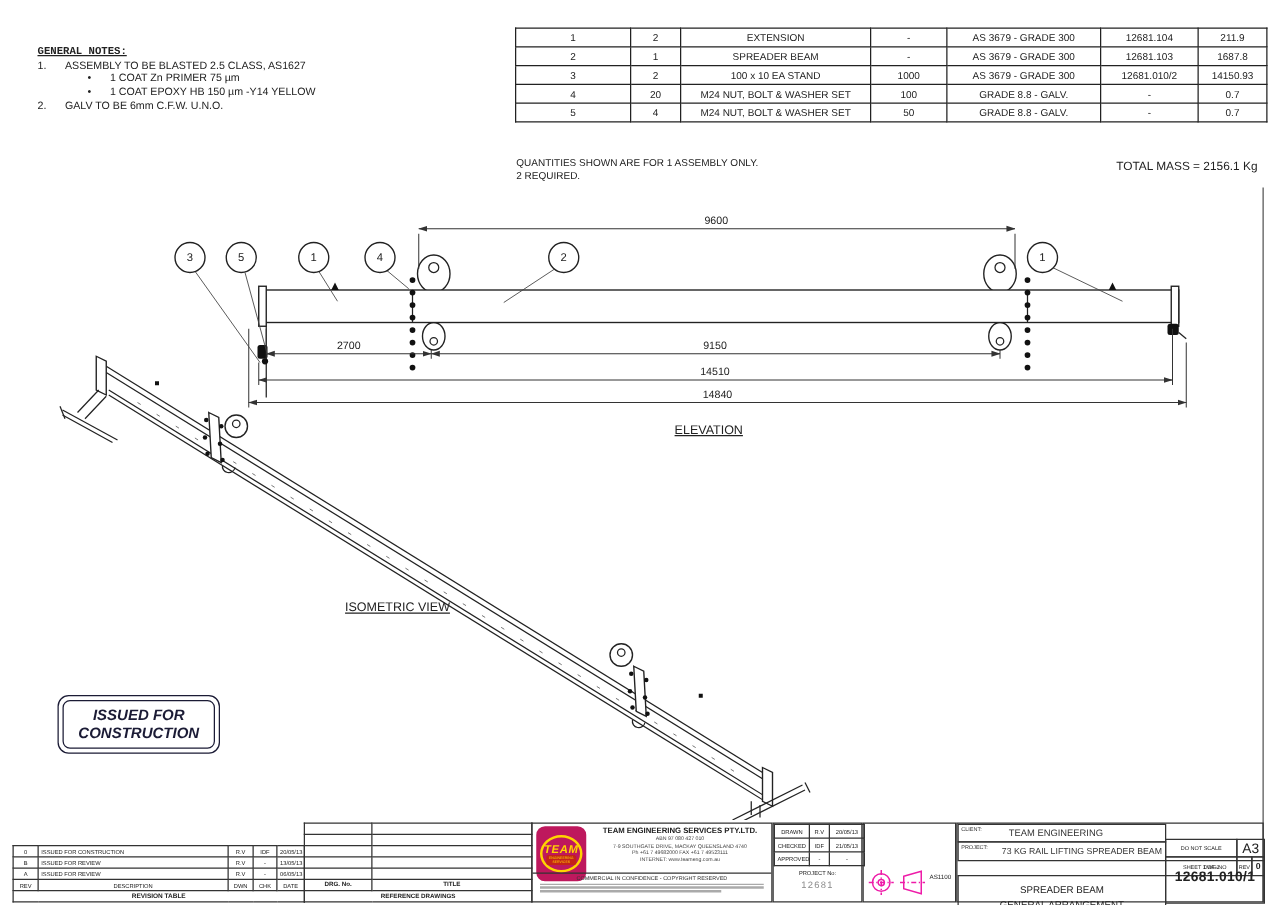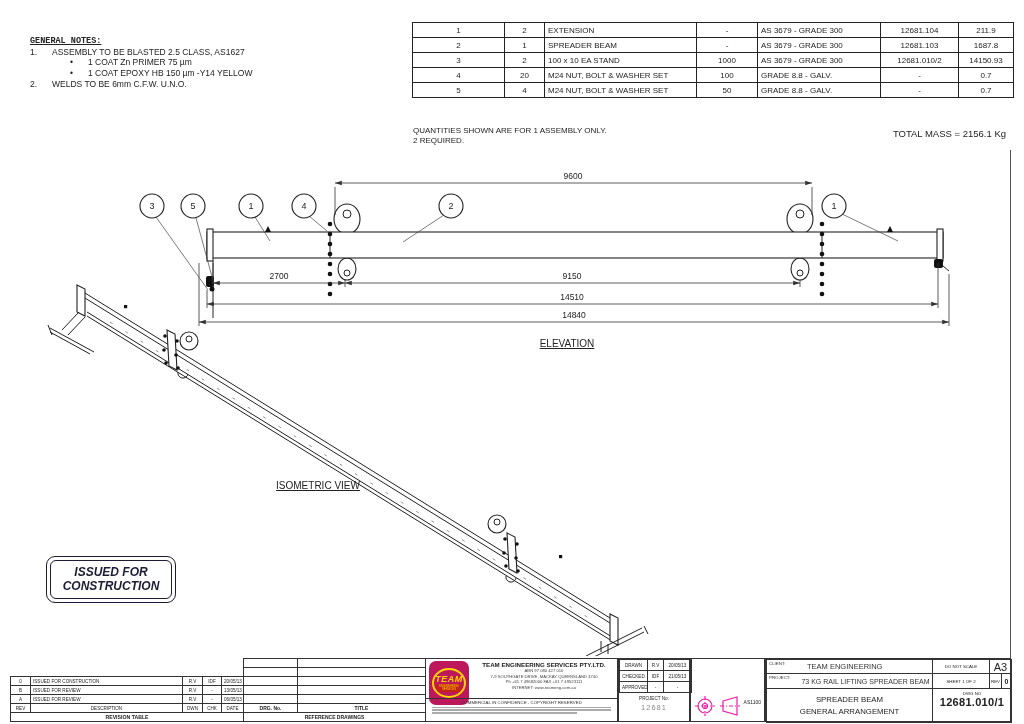--- a/index.html
+++ b/index.html
@@ -12,21 +12,21 @@
   .notes-title { text-decoration:underline; font-weight:bold;font-family:Liberation Mono, monospace; }
   .note-row { display:flex; }
   .note-row .num { width:22px; flex:none; }
   .note-row.ind { padding-left:40px; }
   .note-row .bul { width:18px; flex:none; }
 
   
   table.parts { position:absolute; left:412px; top:22px; width:601px; border-collapse:collapse; table-layout:fixed; }
   table.parts th, table.parts td { border:1px solid #222; font-size:8px; height:15px; padding:0 3px; text-align:center; white-space:nowrap; overflow:hidden; }
   table.parts th { font-weight:bold; }
-  table.parts td.l { text-align:left; }
+  table.parts td.l { text-align:center; }
 
   .qty-note { position:absolute; left:413px; top:126px; font-size:8px; line-height:1.3; }
   .total-mass { position:absolute; right:18px; top:128px; font-size:9.5px; }
 
   
   svg.draw { position:absolute; left:0; top:150px; }
   .ln { stroke:#222; stroke-width:1; fill:none; }
   .lnthin { stroke:#444; stroke-width:0.7; fill:none; }
   .wht { fill:#fff; stroke:#222; stroke-width:1.1; }
   .blk { fill:#111; stroke:none; }
@@ -83,21 +83,21 @@
   .projno-val { font-size:7.5px; color:#8a8a8a; margin-top:2px; letter-spacing:1px; }
 
   
   .projcell { position:absolute; left:690px; top:0; width:75px; height:64px; border:1px solid #333; }
   .as-label { position:absolute; right:3px; top:40px; font-size:5px; color:#222; }
 
   
   .tblock { position:absolute; left:765px; top:0; width:246px; height:64px; border:1px solid #333; }
   .tb-cell { position:absolute; border:1px solid #333; overflow:hidden; white-space:nowrap; }
   .lab { font-size:4.4px; color:#333; padding:1px 0 0 2px; }
-  .val-c { display:flex; align-items:center; justify-content:center; }
+  .val-c { display:flex; align-items:center; justify-content:center;margin-top:12px; }
   .client-val { font-size:7.5px; }
   .project-val { font-size:7px; }
   .dns { font-size:4.4px; }
   .a3 { font-size:11px; }
   .sheet { font-size:4.4px; }
   .rev0 { font-size:7px; font-weight:bold; }
   .ttl { font-size:7.8px; line-height:1.5; text-align:center; }
   .dwgno-label { font-size:4.4px; }
   .dwgno-val { font-size:11px; font-weight:bold; letter-spacing:0.3px; }
 </style>
@@ -115,21 +115,21 @@
     <div class="note-row ind">
       <span class="bul">•</span>
       <span>1 COAT Zn PRIMER 75 µm</span>
     </div>
     <div class="note-row ind">
       <span class="bul">•</span>
       <span>1 COAT EPOXY HB 150 µm -Y14  YELLOW</span>
     </div>
     <div class="note-row">
       <span class="num">2.</span>
-      <span>WELDS TO BE 6mm C.F.W.  U.N.O.</span>
+      <span>GALV TO BE 6mm C.F.W.  U.N.O.</span>
     </div>
   </div>
 
   <table class="parts">
     <colgroup>
       <col style="width:92px">
         <col style="width:40px">
         <col style="width:152px">
         <col style="width:61px">
       <col style="width:123px">

